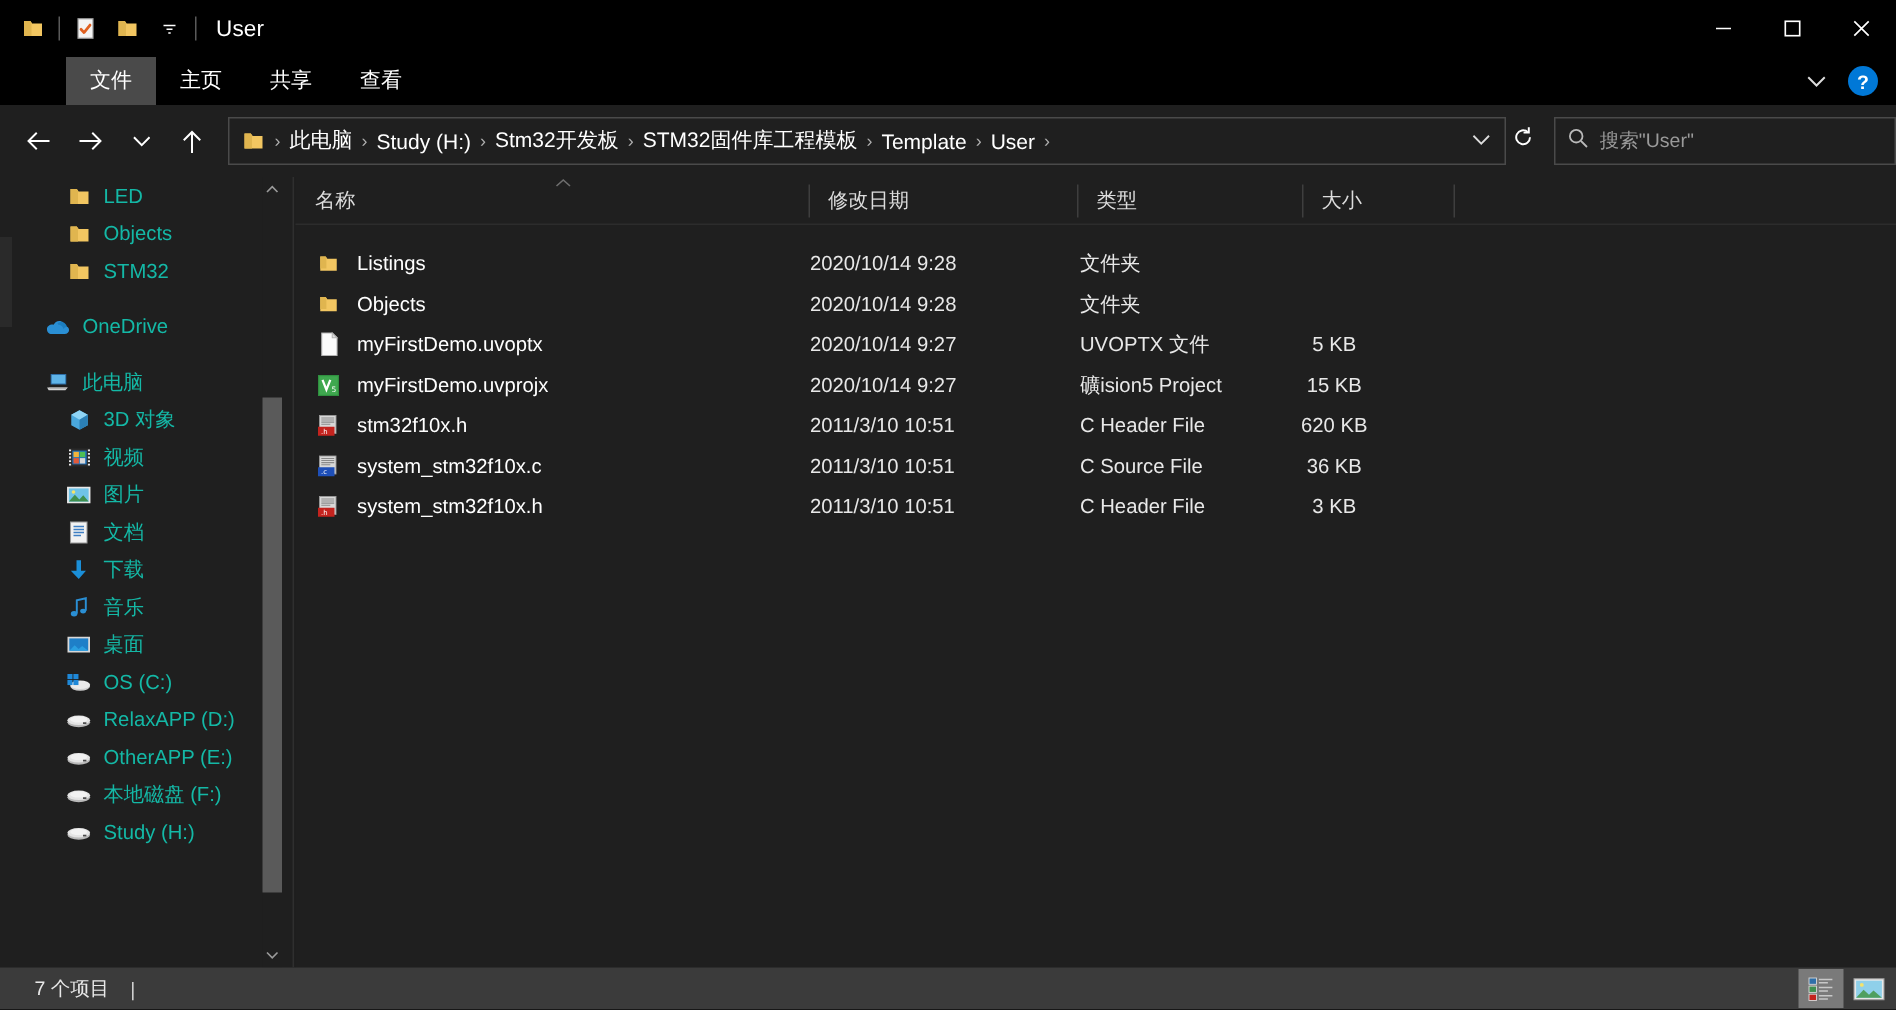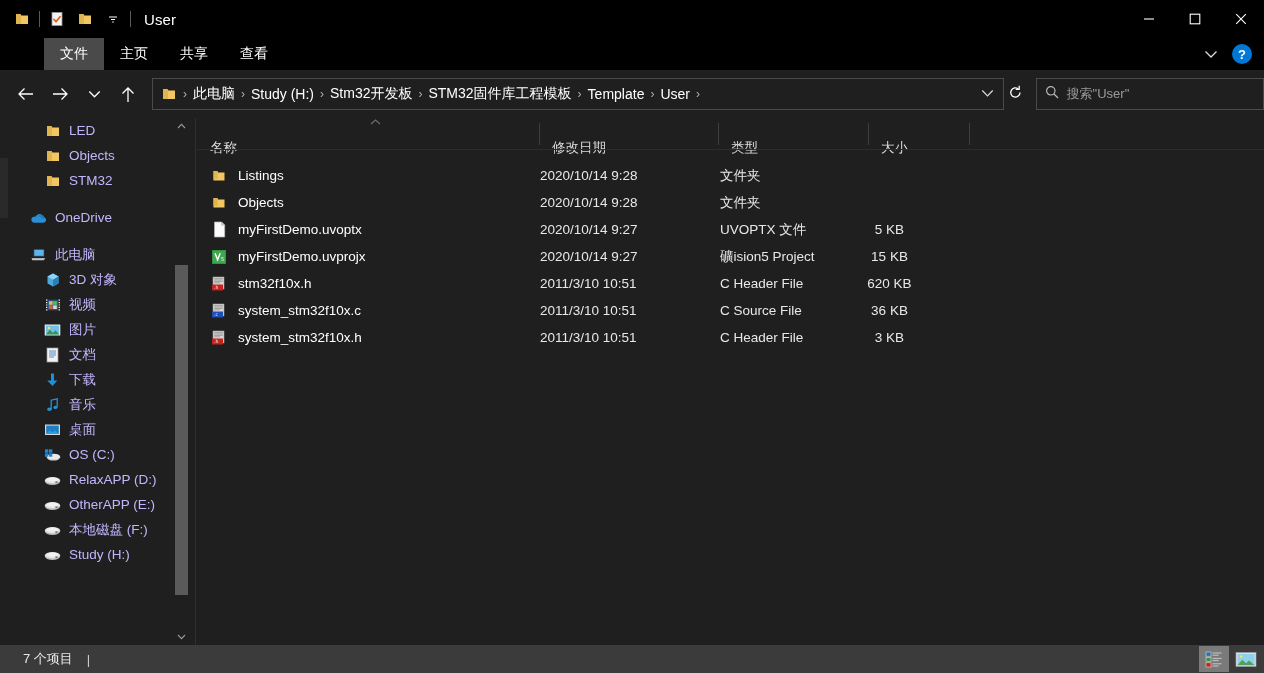--- a/index.html
+++ b/index.html
@@ -85,37 +85,37 @@
   .sidebar {
     position: absolute; left: 0; top: 0; width: 196px; height: 527px;
     background: #1f1f1f; overflow: hidden;
   }
   .nav-list { position: absolute; left: 0; top: 0; width: 178px; }
   .nav-item {
     display: flex; align-items: center; height: 25px; padding-left: 36px; gap: 8px;
   }
   .nav-item.l2 { padding-left: 44px; }
   .nav-item.root { padding-left: 30px; }
-  .nav-label { color: #c4b5fd; font-size: 13.5px; white-space: nowrap; }
+  .nav-label { color: #14b8a6; font-size: 13.5px; white-space: nowrap; }
   .nav-ico { width: 17px; height: 17px; display: flex; align-items: center; justify-content: center; flex: 0 0 17px; }
   .nav-gap { height: 12px; }
 
   
   .sb-scroll { position: absolute; right: 8px; top: 0; width: 13px; height: 527px; background: #1f1f1f; }
   .sb-arrow { position: absolute; left: 0; width: 13px; height: 16px; color: #9a9a9a; font-size: 9px; text-align: center; line-height: 16px; }
   .sb-up { top: 0; }
   .sb-down { bottom: 0; }
   .sb-thumb { position: absolute; left: 0; width: 13px; background: #5a5a5a; }
   .sb-divider { position: absolute; right: 0; top: 0; width: 1px; height: 527px; background: #2f2f2f; }
 
   
   .filelist { position: absolute; left: 197px; top: 0; width: 1067px; height: 527px; background: #1f1f1f; }
   .colhead { position: absolute; left: 0; top: 0; width: 1067px; height: 32px; }
   .colhead-cell {
-    position: absolute; top: 14px; height: 32px; display: flex; align-items: center;
+    position: absolute; top: 0; height: 32px; display: flex; align-items: center;
     color: #dcdcdc; font-size: 13.5px; padding-left: 13px;
   }
   .colsep { position: absolute; top: 5px; width: 1px; height: 22px; background: #3e3e3e; }
   .sortcaret { position: absolute; color: #6e6e6e; font-size: 9px; top: -1px; }
   .headline { position: absolute; left: 0; top: 31px; width: 1067px; height: 1px; background: #2c2c2c; }
 
   .rows { position: absolute; left: 0; top: 44px; width: 1067px; }
   .row { position: relative; height: 27px; display: flex; align-items: center; }
   .cell-name { position: absolute; left: 13px; display: flex; align-items: center; gap: 10px; }
   .cell-name .fname { color: #ffffff; font-size: 13.5px; white-space: nowrap; }

